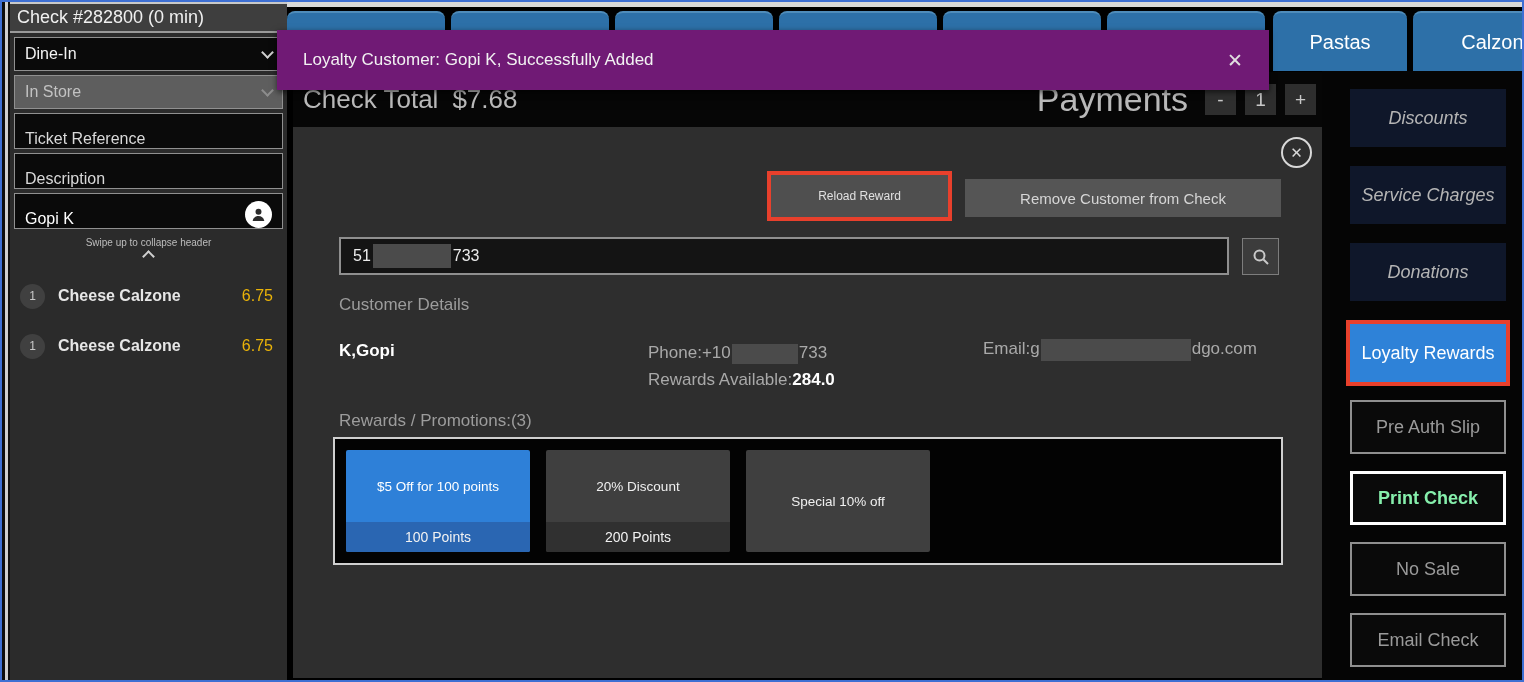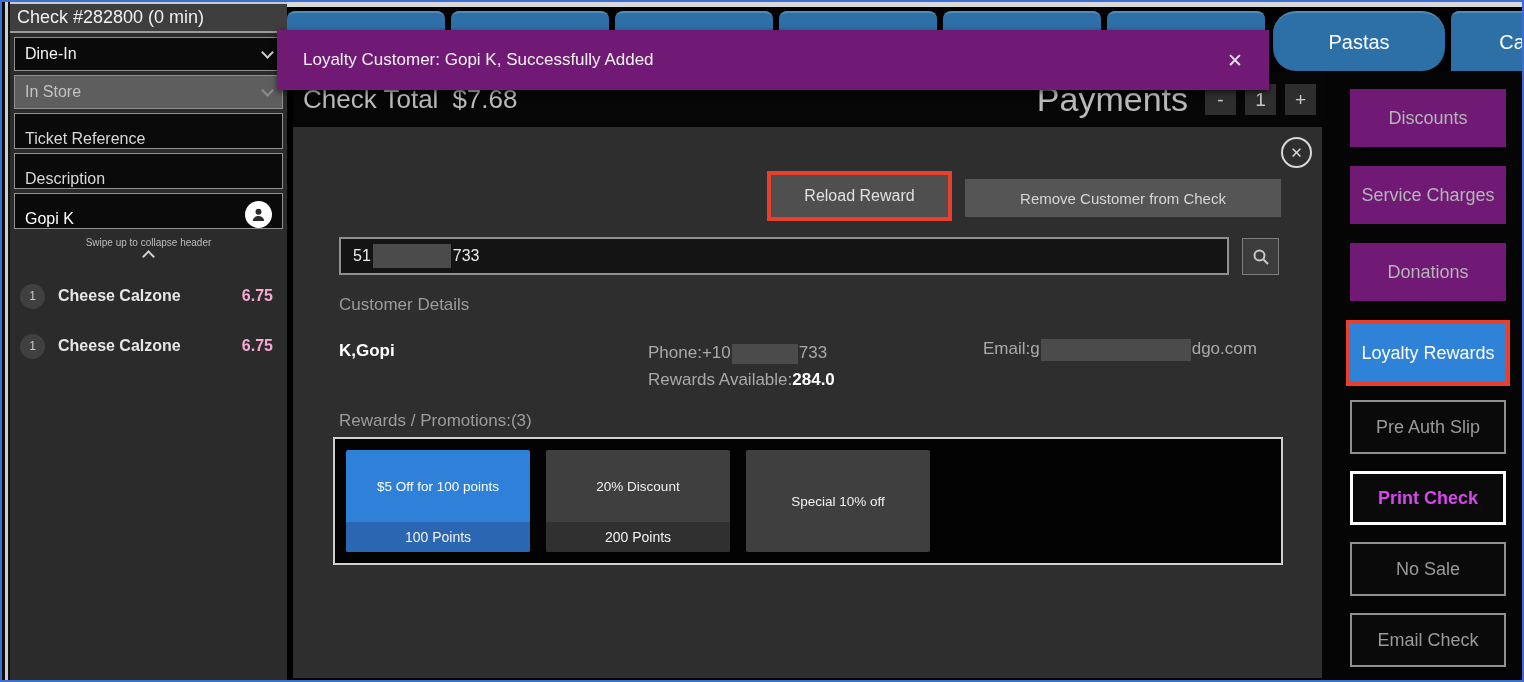--- a/index.html
+++ b/index.html
@@ -28,29 +28,29 @@
   .person-badge { margin-left:auto; width:27px; height:27px; border-radius:50%;
     background:#fff; display:flex; align-items:center; justify-content:center; }
   .collapse-hint { text-align:center; color:#bdbdbd; font-size:10px; margin-top:8px; }
   .chev-up { width:9px; height:9px; border-right:2px solid #cfcfcf; border-bottom:2px solid #cfcfcf;
     transform:rotate(-135deg); margin:4px auto 6px auto; }
   .items { margin-top:10px; }
   .item-row { display:flex; align-items:center; height:50px; padding:0 14px 0 10px; }
   .qty-badge { width:25px; height:25px; border-radius:50%; background:#404040; color:#c9c9c9;
     font-size:12px; display:flex; align-items:center; justify-content:center; flex:0 0 auto; }
   .item-name { flex:1; margin-left:13px; color:#e6e6e6; font-size:16px; font-weight:bold; }
-  .item-price { color:#f9a8d4; font-size:16px; font-weight:bold; }
+  .item-price { color:#eab308; font-size:16px; font-weight:normal; }
 
   
   .tabs { position:absolute; left:285px; top:5px; right:0; height:64px; display:flex; gap:6px;
     padding-top:4px; overflow:hidden; }
   .menu-tab { width:158px; height:60px; background:#2d70a8; border-radius:8px 8px 0 0;
     border-top:2px solid #4f8cba; flex:0 0 auto; }
   .named-tab { display:flex; align-items:center; justify-content:center; color:#fff; font-size:20px; }
-  .tab-pastas { width:172px; margin-left:2px;border-radius:23px; }
+  .tab-pastas { width:134px; margin-left:2px; }
   .tab-calzones { width:180px; }
 
   
   .notification { position:absolute; left:275px; top:28px; width:992px; height:60px; z-index:10;
     background:#701a75; box-shadow:0 2px 6px rgba(0,0,0,.6); display:flex; align-items:center;
     padding:0 26px; color:#f2f2f2; font-size:17px; }
   .notif-close { margin-left:auto; color:#e0e0e0; font-size:19px; cursor:default; }
 
   
   .main-header { position:absolute; left:291px; top:70px; width:1029px; height:55px; background:#060606;
@@ -60,21 +60,21 @@
   .payments-group { margin-left:auto; display:flex; align-items:center; gap:9px; }
   .payments-label { color:#b9b9b9; font-size:34px; margin-right:8px; }
   .step-btn { width:31px; height:31px; background:#2e2e2e; color:#c8c8c8; font-size:19px;
     display:flex; align-items:center; justify-content:center; }
 
   
   .loyalty-panel { position:absolute; left:291px; top:125px; width:1029px; bottom:2px; background:#2e2e2e; }
   .panel-close { position:absolute; top:10px; right:10px; width:31px; height:31px; border-radius:50%;
     border:2px solid #d8d8d8; color:#d8d8d8; font-size:15px; display:flex; align-items:center; justify-content:center; }
   .reload-wrap { position:absolute; left:474px; top:44px; border:4px solid #e8402c; }
-  .btn-gray { background:#4f4f4f; color:#e0e0e0; font-size:16px; display:flex; align-items:center; justify-content:center; }
+  .btn-gray { background:#4f4f4f; color:#e0e0e0; font-size:12px; display:flex; align-items:center; justify-content:center; }
   .reload-btn { width:177px; height:42px; }
   .remove-btn { position:absolute; left:672px; top:52px; width:316px; height:38px; font-size:15px; color:#d6d6d6; background:#555; }
   .search-input { position:absolute; left:46px; top:110px; width:890px; height:38px; background:#141414;
     border:2px solid #8f8f8f; display:flex; align-items:center; padding:0 12px; color:#ececec; font-size:16px; }
   .redact { display:inline-block; background:#4b4b4b; vertical-align:middle; }
   .search-redact { width:78px; height:24px; margin:0 2px; }
   .search-btn { position:absolute; left:949px; top:111px; width:37px; height:37px; background:#3c3c3c;
     border:1px solid #7d7d7d; display:flex; align-items:center; justify-content:center; }
   .section-label { position:absolute; left:46px; color:#9c9c9c; font-size:17px; }
   .cust-details-label { top:168px; }
@@ -94,25 +94,25 @@
   .card-blue { background:#2e80d8; }
   .card-blue .points { background:#2a66b2; }
   .card-gray { background:#3f3f3f;justify-content:center; }
   .card-gray .title { color:#f0f0f0; }
   .card-gray .points { background:#303030; }
 
   
   .rightbar { position:absolute; left:1320px; top:69px; right:0; bottom:0; background:#050505; padding-top:18px; }
   .rb-btn { width:156px; margin:0 0 19px 28px; height:58px; display:flex; align-items:center;
     justify-content:center; font-size:18px; }
-  .rb-filled { background:#701a75; color:#b5b5b5; }
+  .rb-filled { background:#0f172a; color:#b5b5b5;font-style:italic; }
   .loyalty-wrap { width:164px; margin:0 0 14px 24px; border:4px solid #e8402c; }
   .rb-loyalty { width:156px; height:58px; margin:0; background:#2e82d8; color:#fff; }
   .rb-outline { height:54px; background:#0a0a0a; border:2px solid #8f8f8f; color:#9a9a9a; margin-bottom:17px; }
-  .rb-print { border:3px solid #fff; color:#d946ef; font-weight:bold; }
+  .rb-print { border:3px solid #fff; color:#86efac; font-weight:bold; }
 </style>
 </head>
 <body>
 
 <div class="left-edge"></div>
 <div class="top-strip"></div>
 
 <div class="sidebar">
   <div class="check-header">Check #282800 (0 min)</div>
   <div class="side-row">

